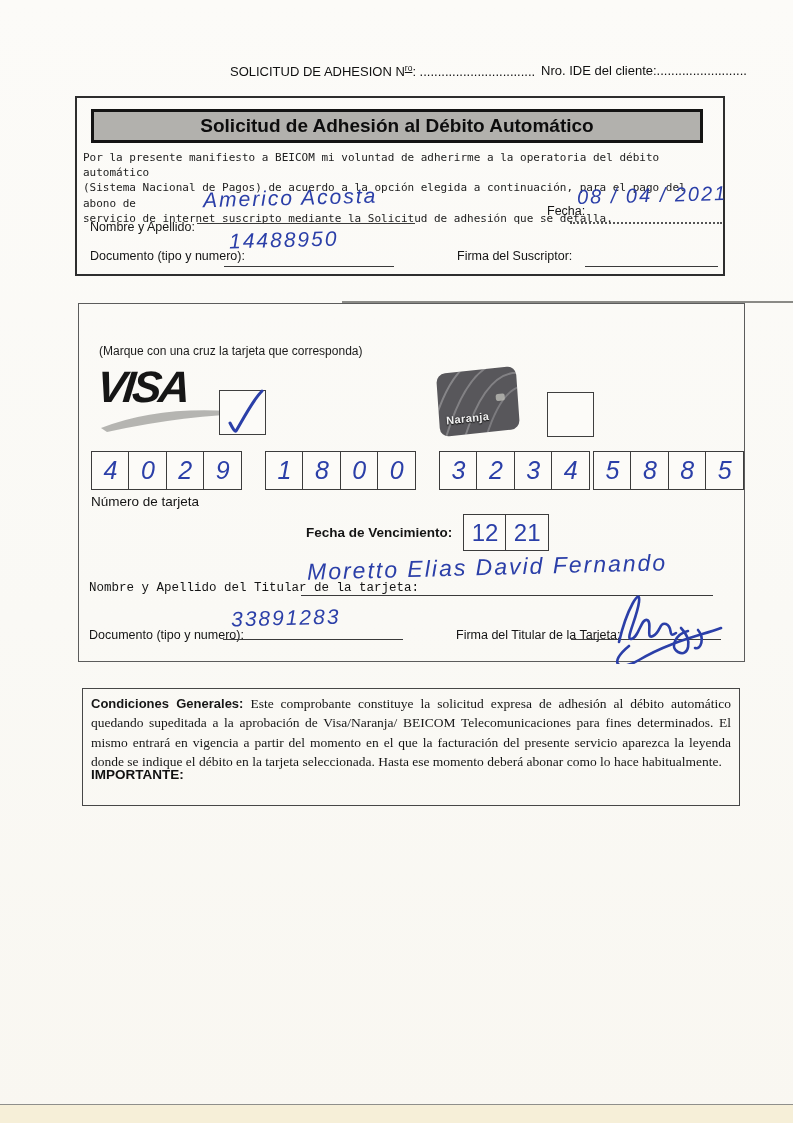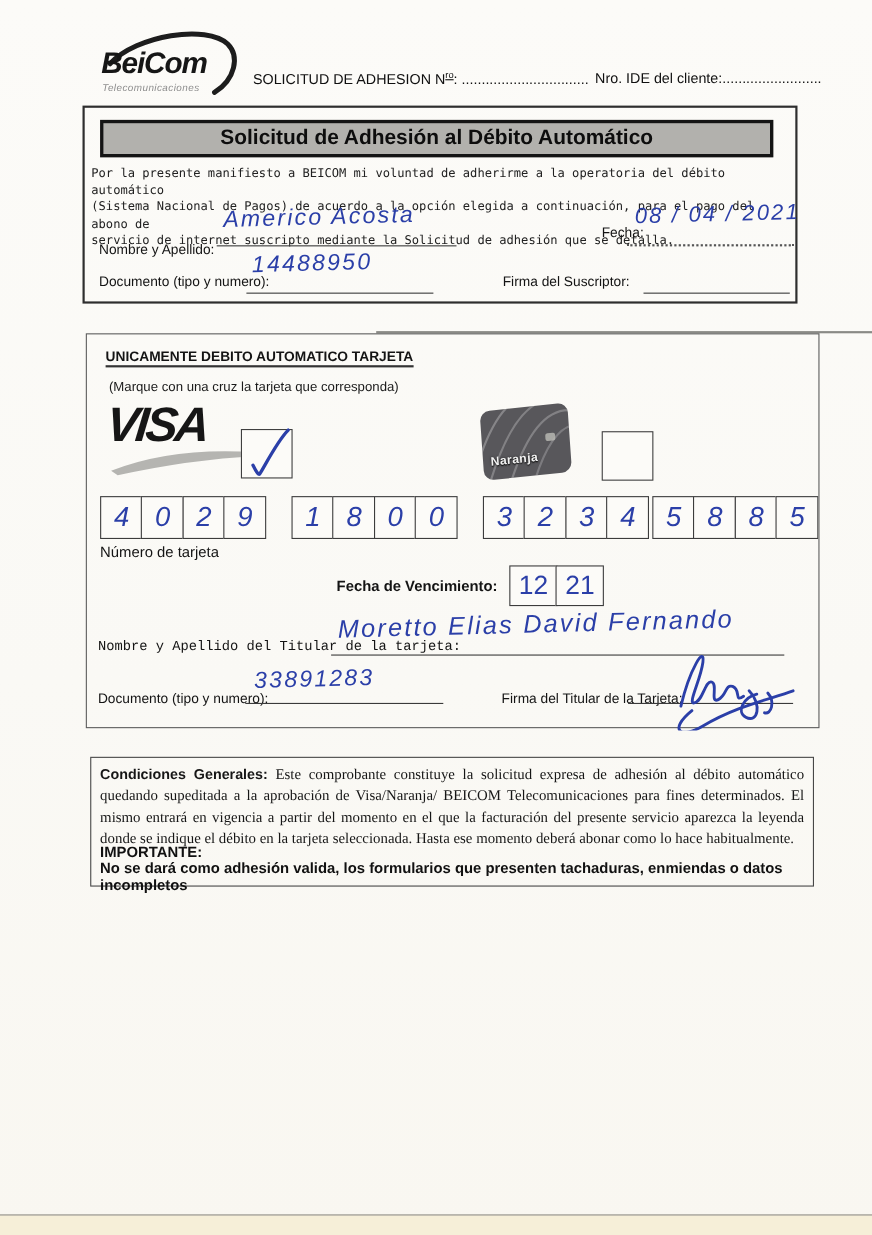--- a/index.html
+++ b/index.html
@@ -82,27 +82,20 @@
   .imp-title{left:8px;top:78px;font-size:13.5px;font-weight:bold;color:#111;}
   .imp-body{left:8px;top:93px;width:625px;font-size:13.5px;font-weight:bold;line-height:1.14;color:#111;}
 
   .scan-bottom{left:0;top:1104px;width:793px;height:19px;background:#f6efd8;border-top:1.2px solid #8f8f8b;}
 </style>
 </head>
 <body>
 
 <div class="page">
 
-  <div class="abs logo">
-    <svg class="abs logo-swoosh" viewBox="0 0 134 68">
-      <path d="M14,32 C38,6 102,-4 121,14 C132,25 128,46 109,58" fill="none" stroke="#1d1d1d" stroke-width="4.5" stroke-linecap="round"></path>
-    </svg>
-    <span class="abs logo-name">BeiCom</span>
-    <span class="abs logo-tagline">Telecomunicaciones</span>
-  </div>
 
 
   <div class="abs solicitud-line"><span>SOLICITUD DE ADHESION N</span><sup>ro</sup><span>: ................................</span></div>
 
   <div class="abs cliente-line">Nro. IDE del cliente:.........................</div>
 
   <div class="abs box1">
     <div class="abs titlebar">Solicitud de Adhesión al Débito Automático</div>
     <div class="abs intro">Por la presente manifiesto a BEICOM  mi voluntad de adherirme a la operatoria del débito automático
 (Sistema Nacional de Pagos) de acuerdo  a la opción elegida a continuación, para el pago del abono de
@@ -120,21 +113,20 @@
     <span class="abs hw" style="left:152px;top:130px;font-size:21px;">14488950</span>
     <div class="abs uline" style="left:147px;top:167px;width:170px;"></div>
 
     <span class="abs lbl" style="left:380px;top:151px;">Firma del Suscriptor:</span>
     <div class="abs uline" style="left:508px;top:167px;width:133px;"></div>
   </div>
 
   <div class="abs completar-ext"></div>
 
   <div class="abs box2">
-    <span class="abs subheading">UNICAMENTE DEBITO AUTOMATICO TARJETA</span>
     <span class="abs instruction">(Marque con una cruz la tarjeta que corresponda)</span>
 
     <span class="abs visa-wordmark">VISA</span>
     <svg class="abs visa-swoosh" viewBox="0 0 168 24">
       <path d="M4,18 Q70,-8 164,4 Q92,4 10,22 Z" fill="#a8a8a4" opacity="0.85"></path>
     </svg>
 
     <div class="abs checkbox visa-checkbox">
       <svg class="checkmark-svg" viewBox="0 0 46 54">
         <path d="M8,38 C11,44 13,47 14,46 C18,40 30,16 40,6" fill="none" stroke="#2b3fa8" stroke-width="3" stroke-linecap="round"></path>
@@ -205,18 +197,17 @@
         <path d="M34,64 C12,82 24,90 44,78 C74,60 104,54 126,46"></path>
         <path d="M86,46 C98,58 94,76 83,70 C74,65 81,52 93,49"></path>
         <path d="M103,48 C110,56 106,68 100,66"></path>
       </g>
     </svg>
   </div>
 
   <div class="abs box3">
     <div class="abs cond-par"><b>Condiciones Generales:</b><span> Este comprobante constituye la solicitud expresa de adhesión al débito automático quedando supeditada a la aprobación de Visa/Naranja/ BEICOM Telecomunicaciones para fines determinados. El mismo entrará en vigencia a partir del momento en el que la facturación del presente servicio aparezca la leyenda donde se indique el débito en la tarjeta seleccionada. Hasta ese momento deberá abonar como lo hace habitualmente.</span></div>
     <div class="abs imp-title">IMPORTANTE:</div>
-    <div class="abs imp-body">No se dará como adhesión valida, los formularios que presenten tachaduras, enmiendas o datos incompletos</div>
   </div>
 
   <div class="abs scan-bottom"></div>
 
 </div>
 
 </body></html>

